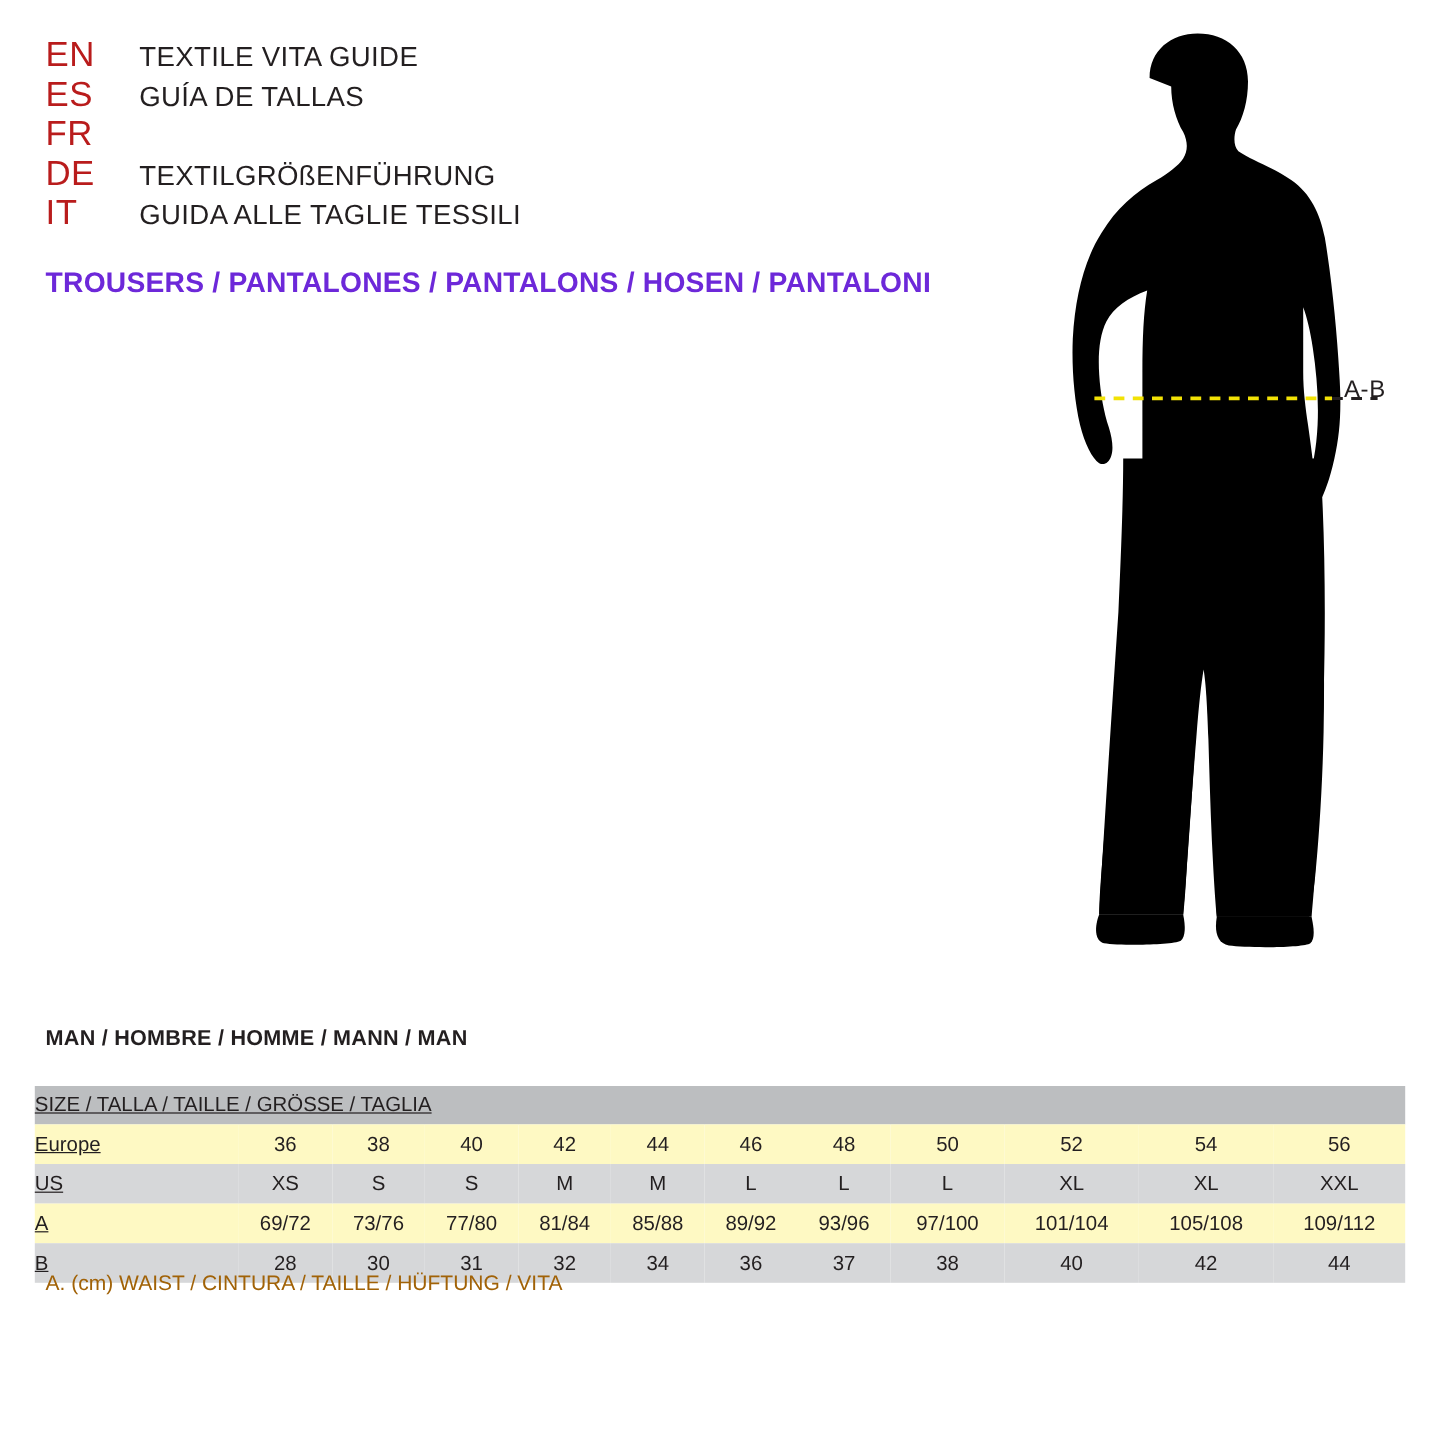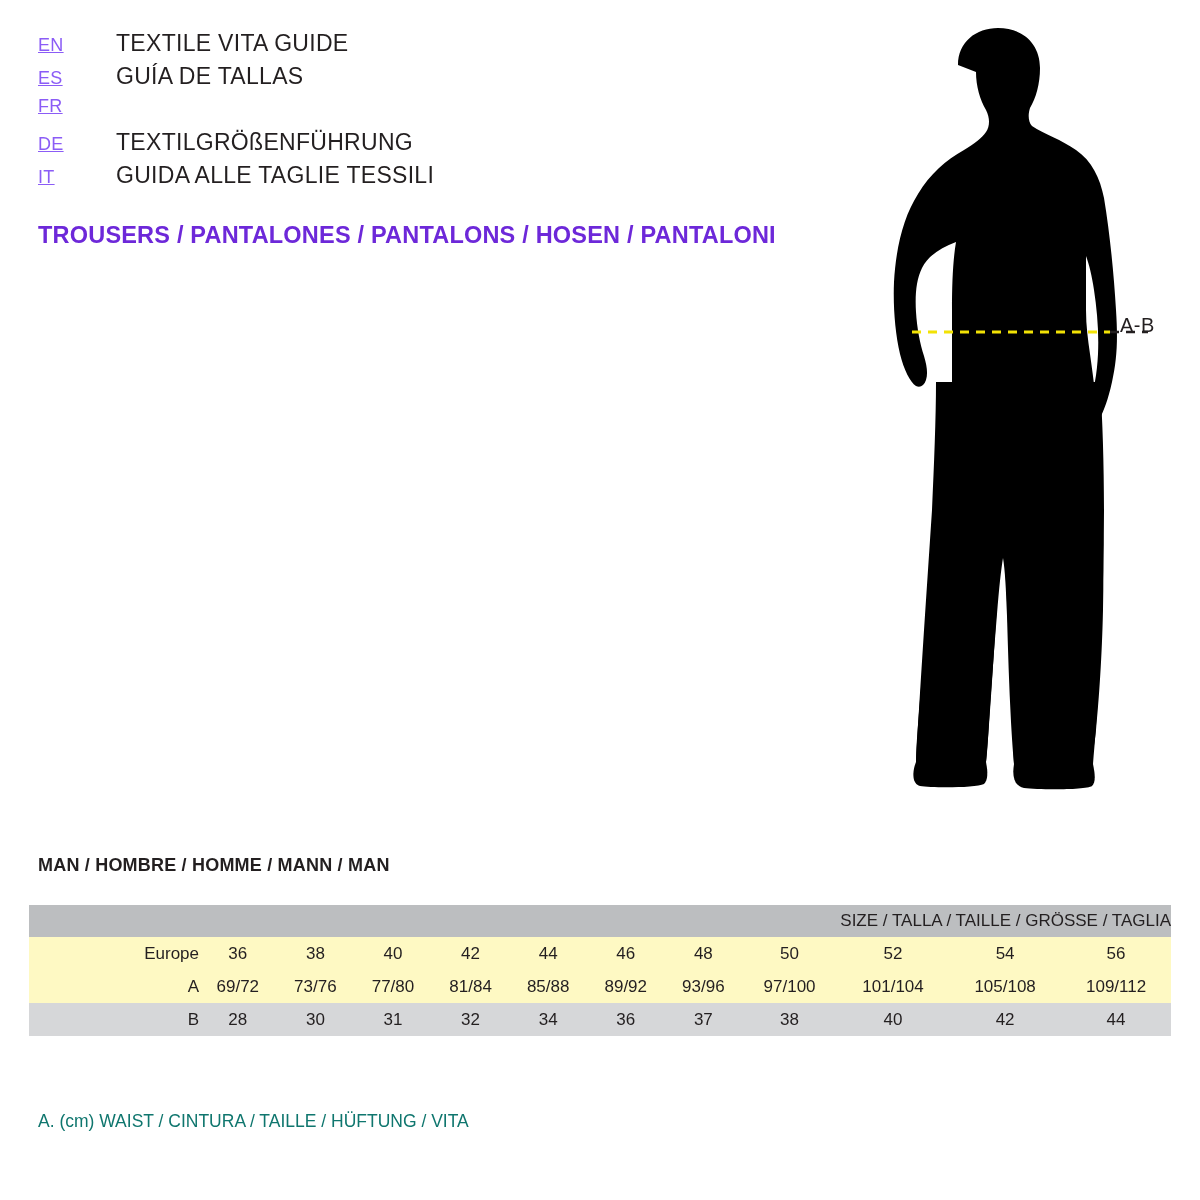--- a/index.html
+++ b/index.html
@@ -21,24 +21,23 @@
     left: 38px;
     width: 800px;
   }
   .lang-row {
     display: flex;
     align-items: baseline;
     height: 33px;
   }
   .lang-code {
     width: 78px;
-    font-size: 18px;
+    font-size: 29px;
     letter-spacing: 0.3px;
-    color: #8b5cf6;
-    text-decoration: underline;
+    color: #b91c1c;
   }
   .lang-text {
     font-size: 23px;
     letter-spacing: 0.3px;
     color: #231f20;
     white-space: nowrap;
   }
   .garment-line {
     position: absolute;
     top: 222px;
@@ -91,39 +90,40 @@
     color: #231f20;
   }
   table.size-table td {
     height: 33px;
     padding: 0;
     text-align: center;
     vertical-align: middle;
     white-space: nowrap;
   }
   table.size-table td.rowhead {
-    text-align: right;
-    padding-left: 16px;
+    text-align: left;
+    padding-left: 0;
     width: 170px;
+    text-decoration: underline;
   }
   tr.header-row td {
     background: #bcbec0;
     font-weight: normal;
     height: 32px;
   }
   tr.band-light td { background: #fef9c3; }
   tr.band-mid td { background: #d6d7d9; }
 
   .footnotes {
     position: absolute;
-    top: 1108px;
+    top: 1056px;
     left: 38px;
     font-size: 17.5px;
     line-height: 27px;
-    color: #0f766e;
+    color: #a16207;
   }
   .footnotes div { white-space: nowrap; }
 </style>
 </head>
 <body>
 
 <div class="lang-block">
   <div class="lang-row">
     <span class="lang-code">EN</span>
     <span class="lang-text">TEXTILE VITA GUIDE</span>
@@ -237,20 +237,34 @@
     <td>40</td>
     <td>42</td>
     <td>44</td>
     <td>46</td>
     <td>48</td>
     <td>50</td>
     <td>52</td>
     <td>54</td>
     <td>56</td>
   </tr>
+  <tr class="band-mid">
+    <td class="rowhead">US</td>
+    <td>XS</td>
+    <td>S</td>
+    <td>S</td>
+    <td>M</td>
+    <td>M</td>
+    <td>L</td>
+    <td>L</td>
+    <td>L</td>
+    <td>XL</td>
+    <td>XL</td>
+    <td>XXL</td>
+  </tr>
   <tr class="band-light">
     <td class="rowhead">A</td>
     <td>69/72</td>
     <td>73/76</td>
     <td>77/80</td>
     <td>81/84</td>
     <td>85/88</td>
     <td>89/92</td>
     <td>93/96</td>
     <td>97/100</td>

